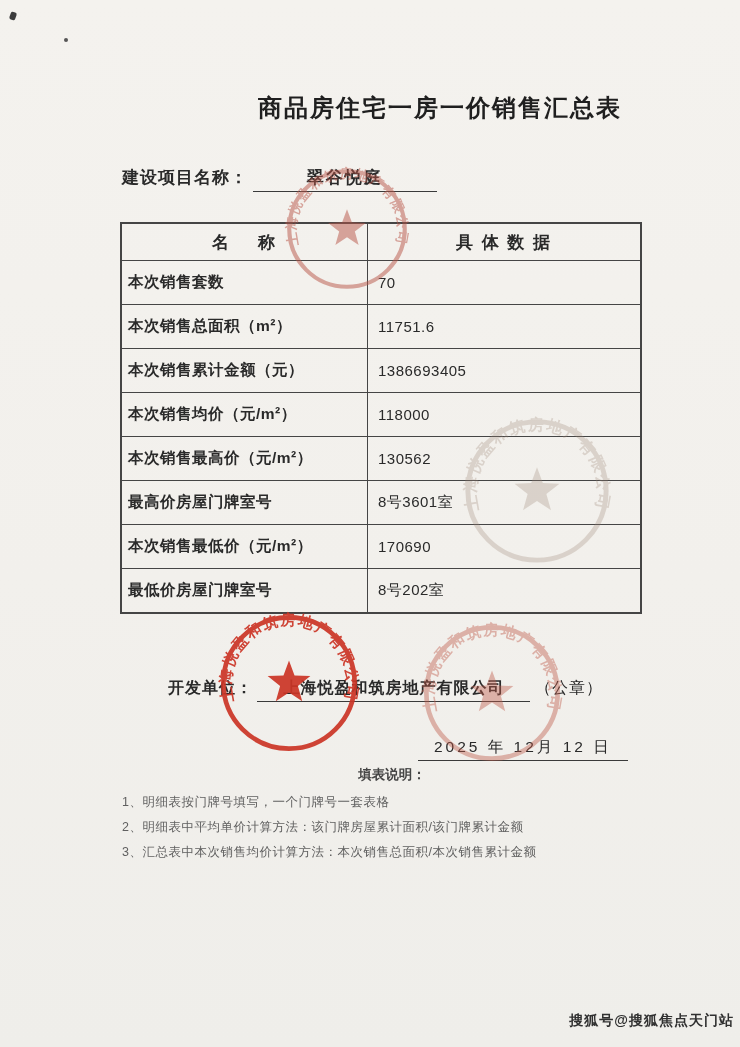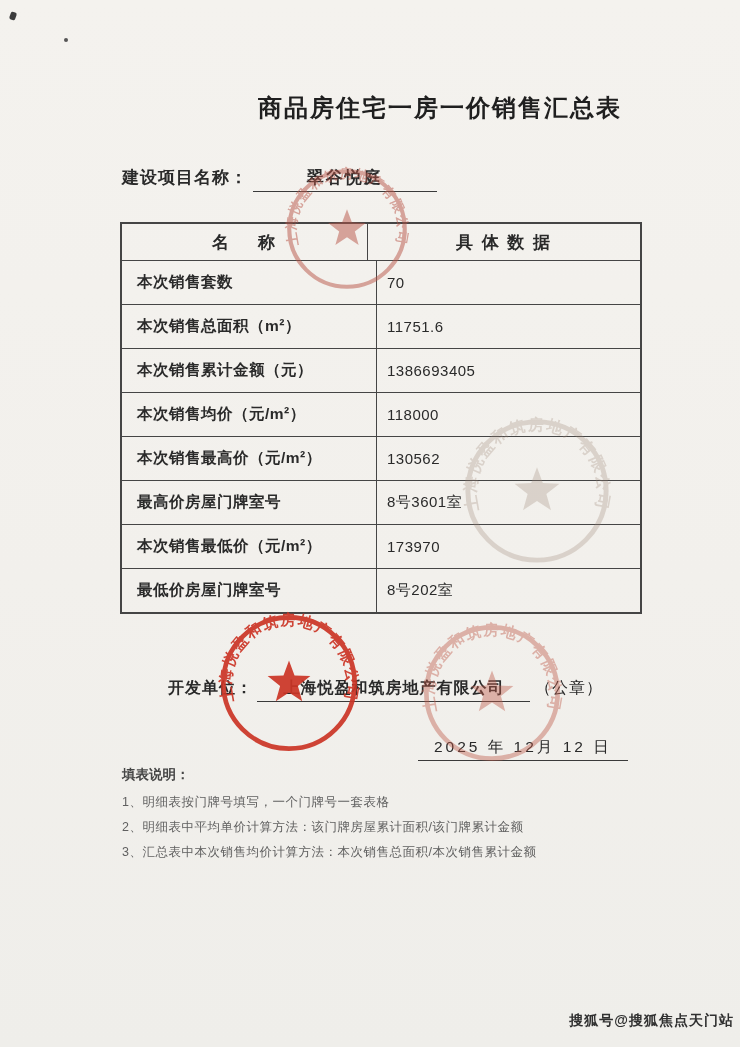--- a/index.html
+++ b/index.html
@@ -23,31 +23,31 @@
   .sheet-table{
     position:absolute;left:120px;top:222px;width:522px;
     border:2px solid #454545;box-sizing:border-box;background:transparent;
   }
   .t-row{display:flex;align-items:stretch;border-top:1.5px solid #454545;}
   .t-row:first-child{border-top:none;}
   .c-name{width:246px;border-right:1.5px solid #454545;display:flex;align-items:center;box-sizing:border-box;}
   .c-val{flex:1;display:flex;align-items:center;box-sizing:border-box;}
   .t-header{height:36px;}
   .t-header .c-name,.t-header .c-val{justify-content:center;font-weight:700;font-size:17px;white-space:pre;letter-spacing:2px;}
-  .t-data{height:43px;padding-left:9px;}
+  .t-data{height:43px;}
   .t-data .c-name{padding-left:6px;font-weight:700;font-size:15.5px;letter-spacing:0.5px;}
   .t-data .c-val{padding-left:10px;font-size:15px;font-weight:500;letter-spacing:0.5px;}
   .dev-line{position:absolute;left:168px;top:678px;font-size:16px;}
   .dev-label{font-weight:700;letter-spacing:1px;}
   .dev-name{padding:0 26px 2px 26px;letter-spacing:1px;font-weight:600;}
   .seal-note{letter-spacing:1px;}
   .date-line{position:absolute;left:418px;top:737px;font-size:15.5px;}
   .date-value{padding:0 16px 2px 16px;letter-spacing:3px;font-weight:500;}
   .notes{position:absolute;left:122px;top:766px;width:540px;}
-  .notes-title{font-size:13.5px;font-weight:700;color:#454545;margin-bottom:6px;}
+  .notes-title{font-size:13.5px;font-weight:700;color:#454545;margin-bottom:6px;text-align:center;}
   .note-item{font-size:12.5px;color:#606060;line-height:25px;letter-spacing:0.5px;}
   .watermark{
     position:absolute;right:6px;top:1012px;font-size:14px;color:#303030;
     letter-spacing:1px;font-weight:700;
   }
   .seal{position:absolute;pointer-events:none;z-index:10;}
 </style>
 </head>
 <body>
 
@@ -87,21 +87,21 @@
     <div class="t-row t-data">
       <div class="c-name">本次销售最高价（元/m²）</div>
       <div class="c-val">130562</div>
     </div>
     <div class="t-row t-data">
       <div class="c-name">最高价房屋门牌室号</div>
       <div class="c-val">8号3601室</div>
     </div>
     <div class="t-row t-data">
       <div class="c-name">本次销售最低价（元/m²）</div>
-      <div class="c-val">173970</div>
+      <div class="c-val">170690</div>
     </div>
     <div class="t-row t-data">
       <div class="c-name">最低价房屋门牌室号</div>
       <div class="c-val">8号202室</div>
     </div>
   </div>
 
   <div class="dev-line">
     <span class="dev-label">开发单位：</span>
     <span class="u-line dev-name">上海悦盈和筑房地产有限公司</span>

